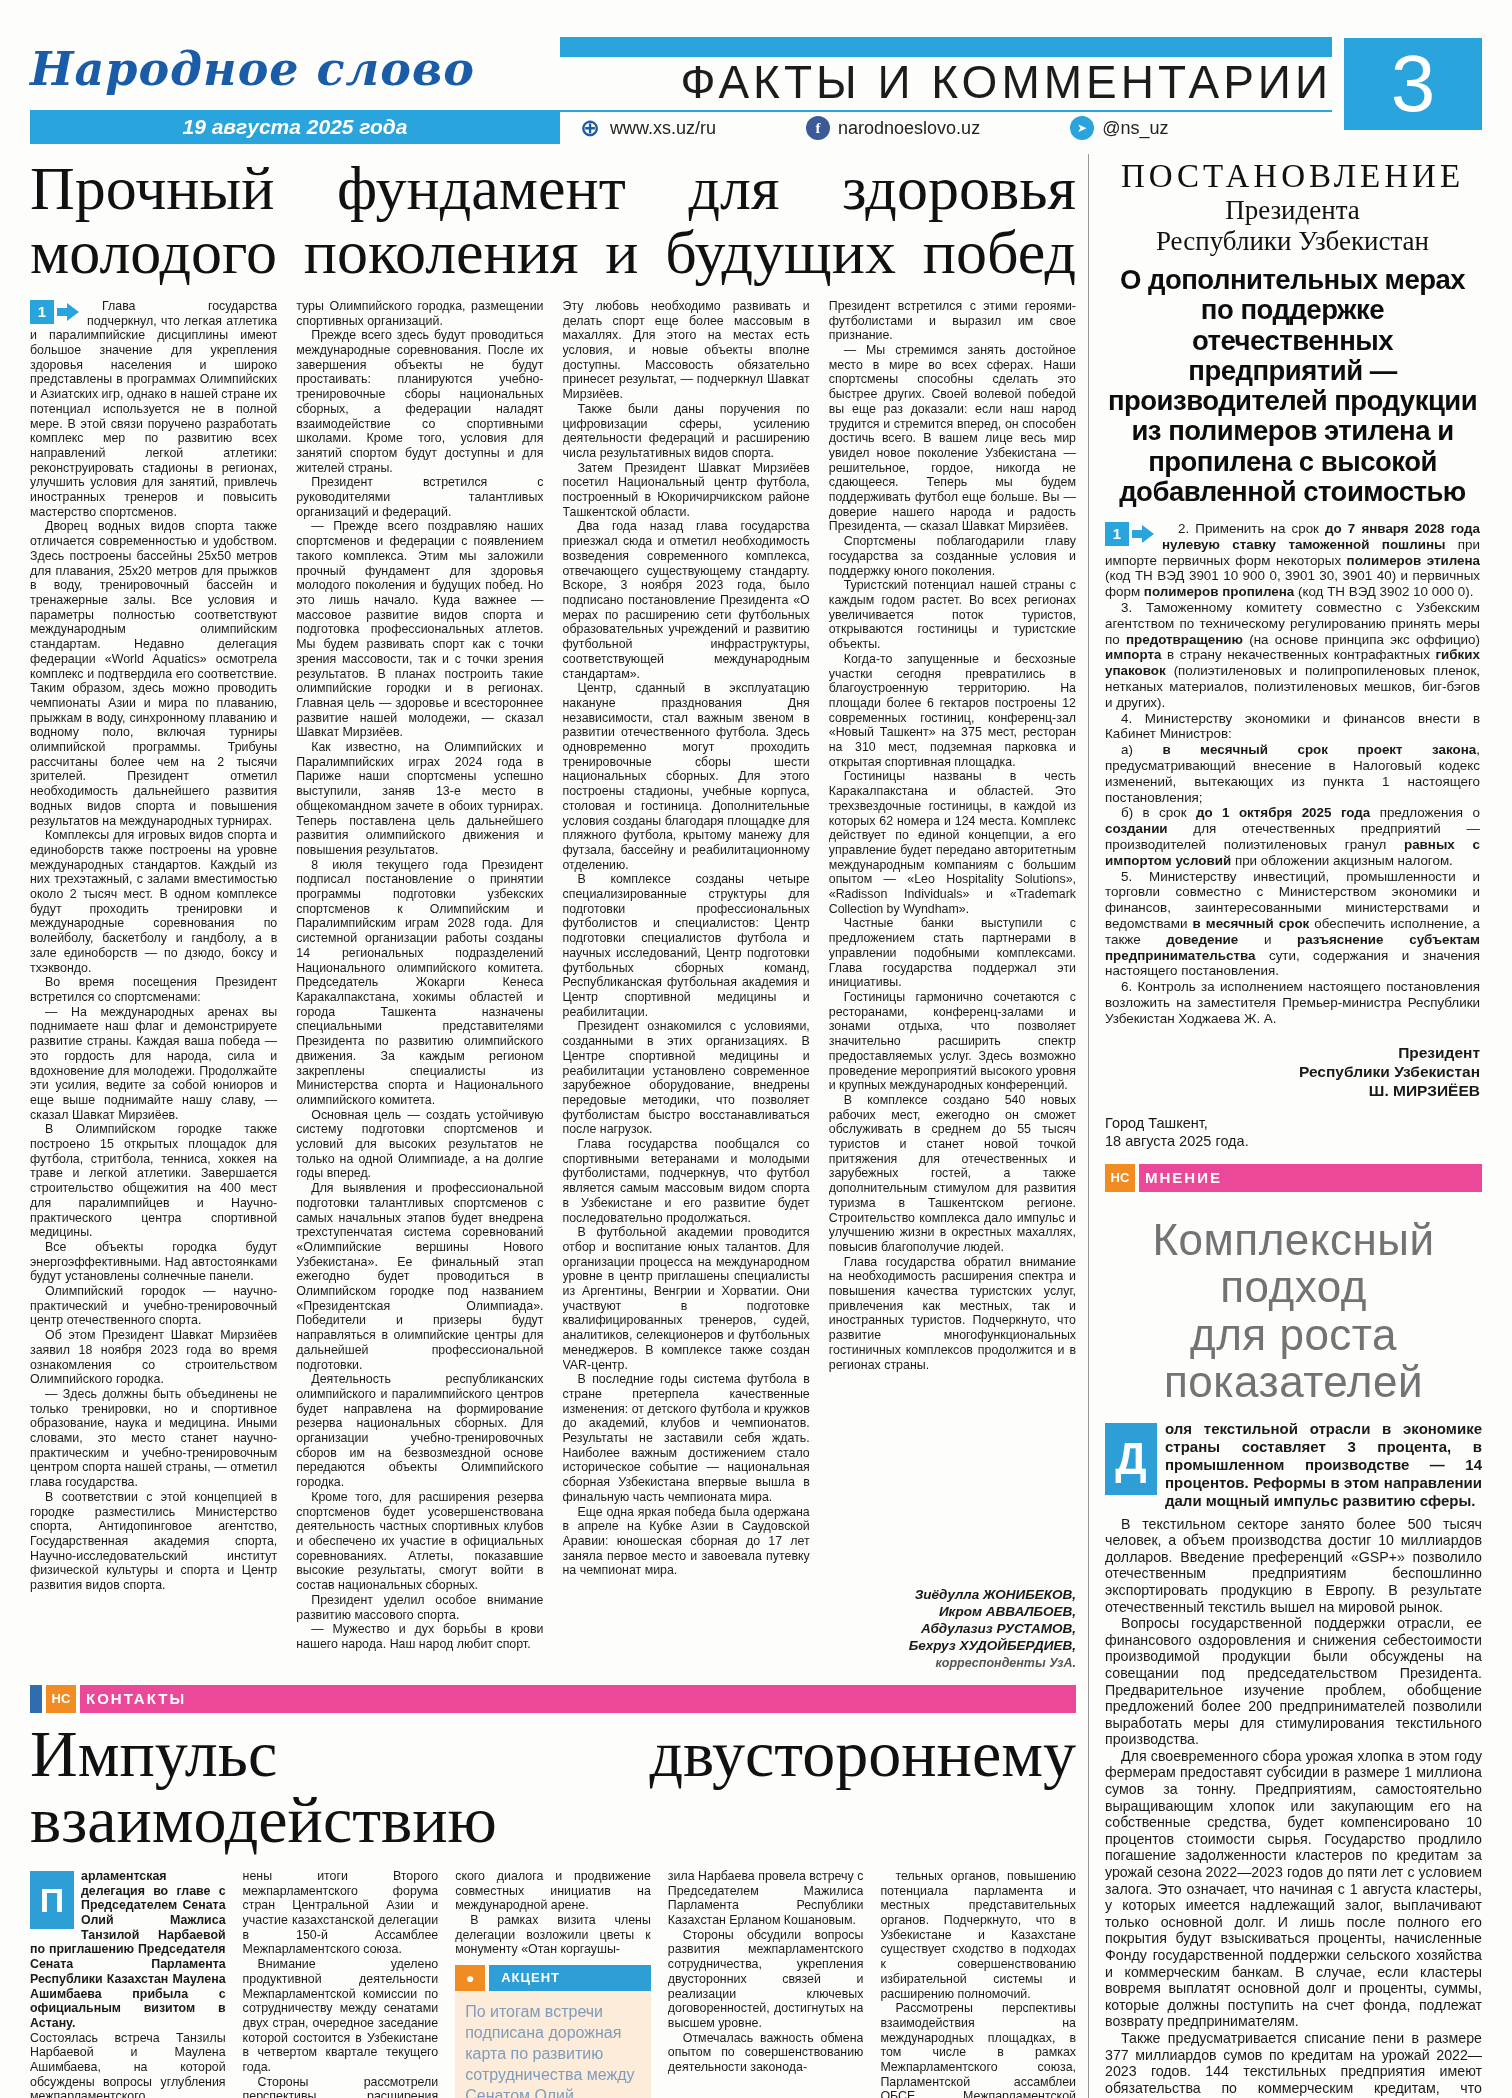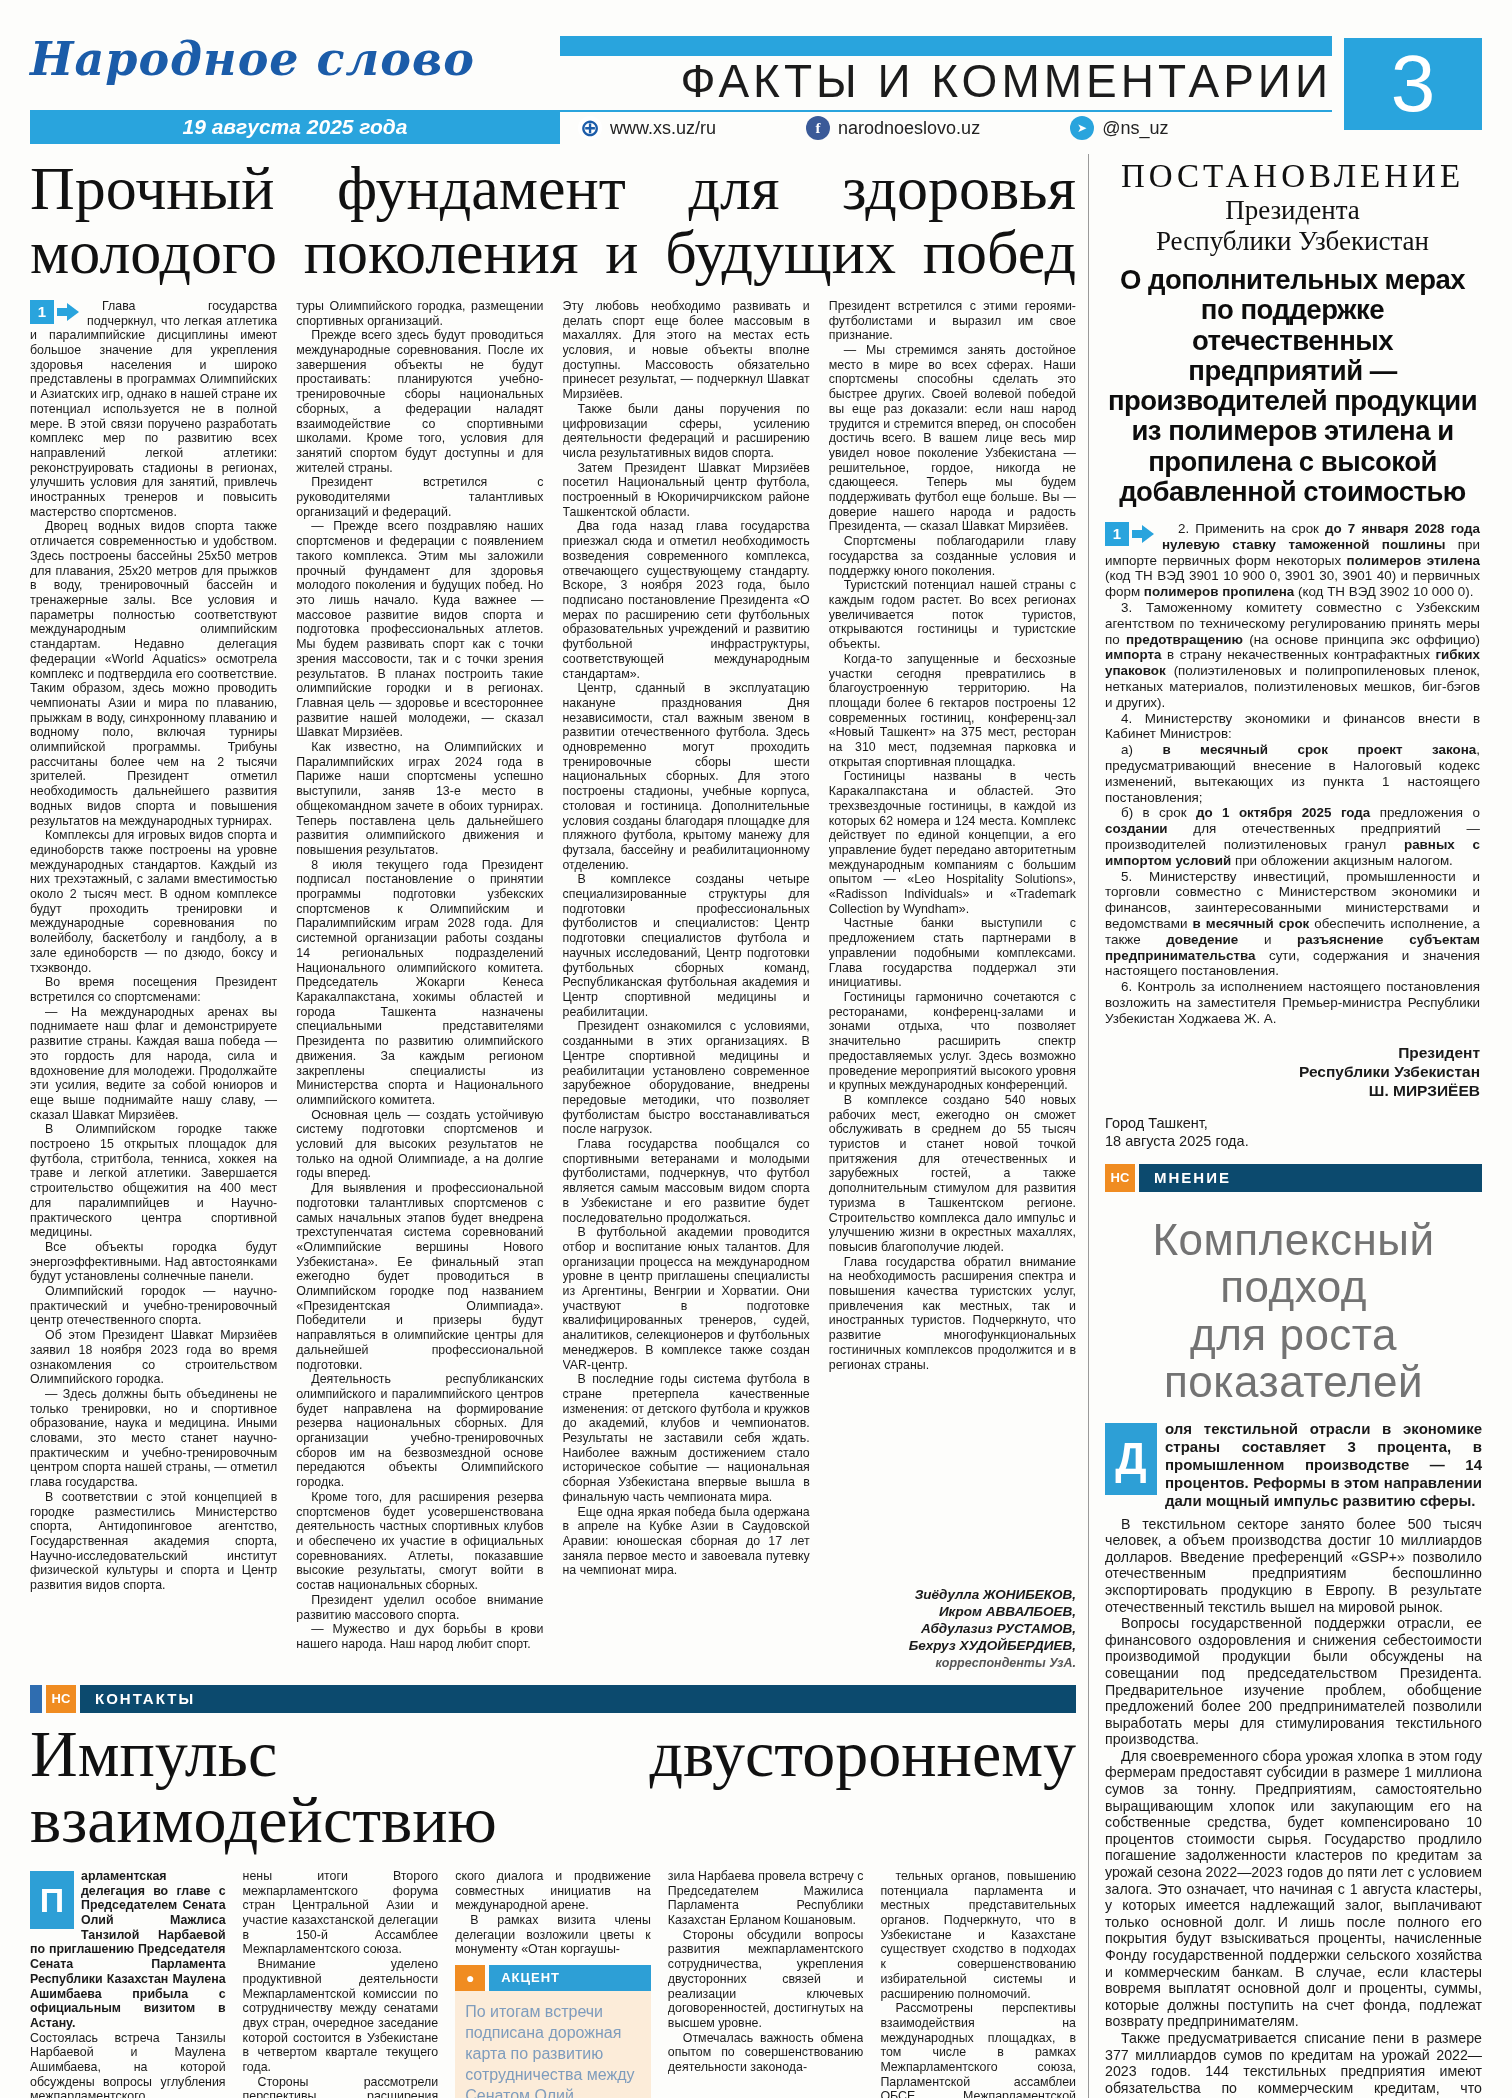--- a/index.html
+++ b/index.html
@@ -1,21 +1,21 @@
 <!DOCTYPE html>
 <html><head>
 <meta charset="utf-8">
 <style>
   * { margin:0; padding:0; box-sizing:border-box; }
   html,body { width:1512px; height:2098px; overflow:hidden; background:#fdfdfb; }
   body { font-family:"Liberation Sans","DejaVu Sans",sans-serif; color:#1a1a1a; }
   .page { width:1512px; height:2098px; padding:14px 30px 10px 30px; position:relative; }
 
   
-  .mast-row1 { display:flex; align-items:flex-start; position:relative; height:92px; }
+  .mast-row1 { display:flex; align-items:center; position:relative; height:92px; }
   .logo { font-family:"DejaVu Serif","Liberation Serif",serif; font-weight:bold; font-style:italic;
           font-size:46px; color:#1b5ca9; width:530px; padding-top:18px; letter-spacing:1px; }
   .mast-right { flex:1; padding-right:150px; }
   .cyan-strip { height:20px; background:#29a4dd; margin-top:22px; }
   .section-title { font-size:46px; font-weight:300; letter-spacing:4px; color:#1c1c1c;
                    text-align:right; margin-top:2px; line-height:1.0;
                    font-family:"Liberation Sans",sans-serif; }
   .pagenum { position:absolute; right:0; top:24px; width:138px; height:92px; background:#29a4dd;
              color:#fff; font-size:80px; font-weight:300; display:flex; align-items:center;
              justify-content:center; }
@@ -58,22 +58,22 @@
   .byline { text-align:right; padding-top:10px;font-style:italic; }
   .byline p { font-weight:bold; font-size:13.5px; line-height:17px; text-indent:0 !important;
       text-align:right; }
   .byrole { font-size:12.5px; color:#555; font-weight:bold; margin-top:2px; }
 
   
   .ns-bar { display:flex; align-items:stretch; height:28px; margin:14px 0 8px 0; }
   .ns-chip-blue { width:12px; background:#2f6db0; margin-right:4px; }
   .ns-chip { width:30px; background:#f08c21; color:#fff; font-weight:bold; font-size:13px;
       display:flex; align-items:center; justify-content:center; margin-right:4px; }
-  .ns-label { flex:1; background:#0c4a6e; color:#fff; font-weight:bold; font-size:15px;
-      letter-spacing:2px; display:flex; align-items:center; padding-left:15px; }
+  .ns-label { flex:1; background:#ec4899; color:#fff; font-weight:bold; font-size:15px;
+      letter-spacing:2px; display:flex; align-items:center; padding-left:6px; }
 
   
   h2.contacts-title { font-family:"Liberation Serif","DejaVu Serif",serif; font-weight:500;
       font-size:66px; line-height:1.0; text-align:justify; text-align-last:justify; color:#111;
       margin:4px 0 16px 0; }
   .bottom-cols { display:grid; grid-template-columns:repeat(5,1fr); gap:17px; height:408px;
       overflow:hidden; font-size:12.4px; line-height:14.7px; text-align:justify; }
   .bcol { overflow:hidden; }
   .bcol p { text-indent:15px; margin:0; }
   .bcol.cont > p:first-child, .bcol .bseg > p:first-child { text-indent:0; }

